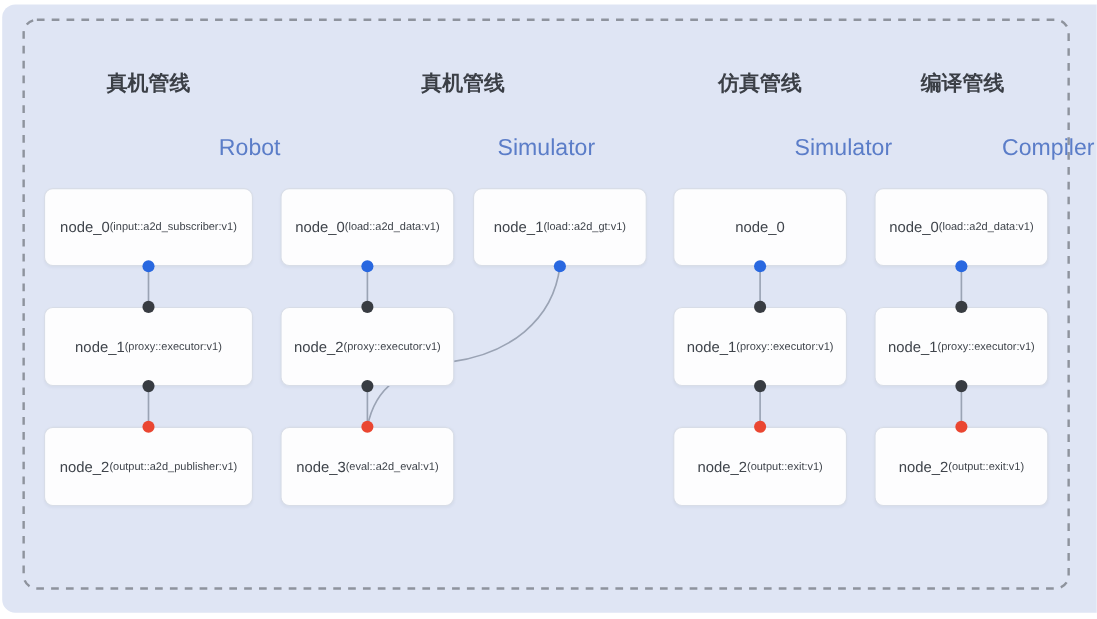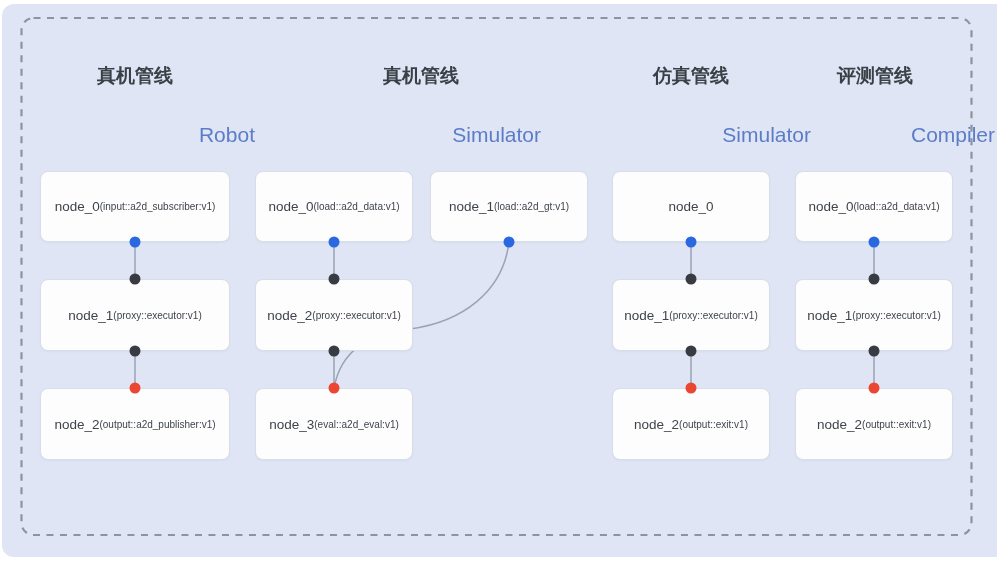--- a/index.html
+++ b/index.html
@@ -73,21 +73,21 @@
     <path class="edge" d="M691,242 L691,279"></path>
     <path class="edge" d="M691,351 L691,388"></path>
 
     <path class="edge" d="M874,242 L874,279"></path>
     <path class="edge" d="M874,351 L874,388"></path>
   </svg>
 
   <div class="title-zh" style="left:135px">真机管线</div>
   <div class="title-zh" style="left:421px">真机管线</div>
   <div class="title-zh" style="left:691px">仿真管线</div>
-  <div class="title-zh" style="left:875px">评测管线</div>
+  <div class="title-zh" style="left:875px">编译管线</div>
 
   <div class="title-en" style="left:135px">Robot</div>
   <div class="title-en" style="left:421px">Simulator</div>
   <div class="title-en" style="left:875px">Compiler</div>
   <div class="title-en" style="left:691px">Simulator</div>
 
   <div class="node" style="left:40px;top:171px;width:190px;height:71px">
     <div class="node-name">node_0</div>
     <div class="node-type">(input::a2d_subscriber:v1)</div>
   </div>

